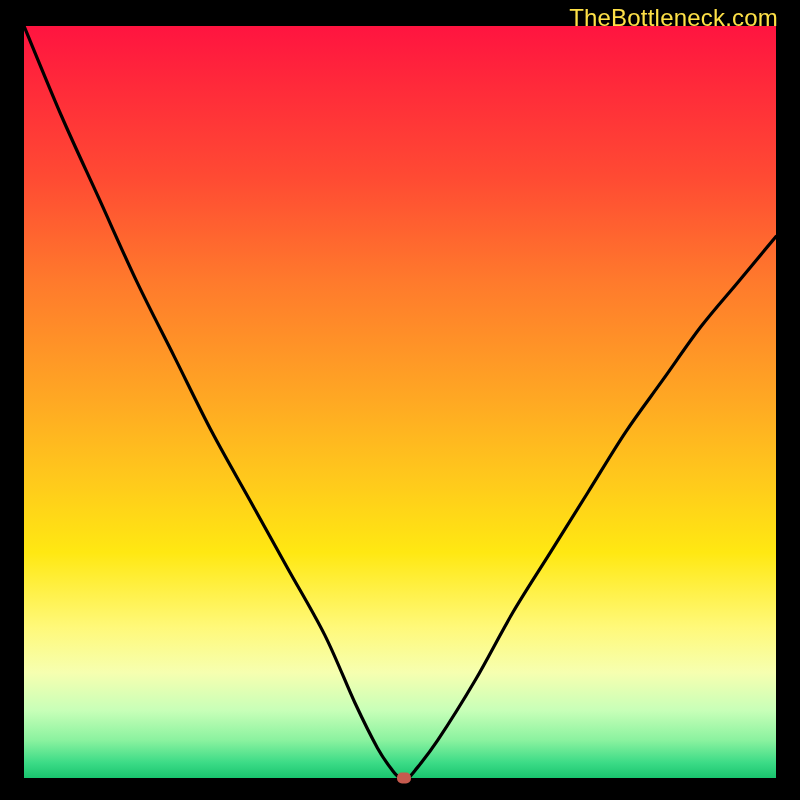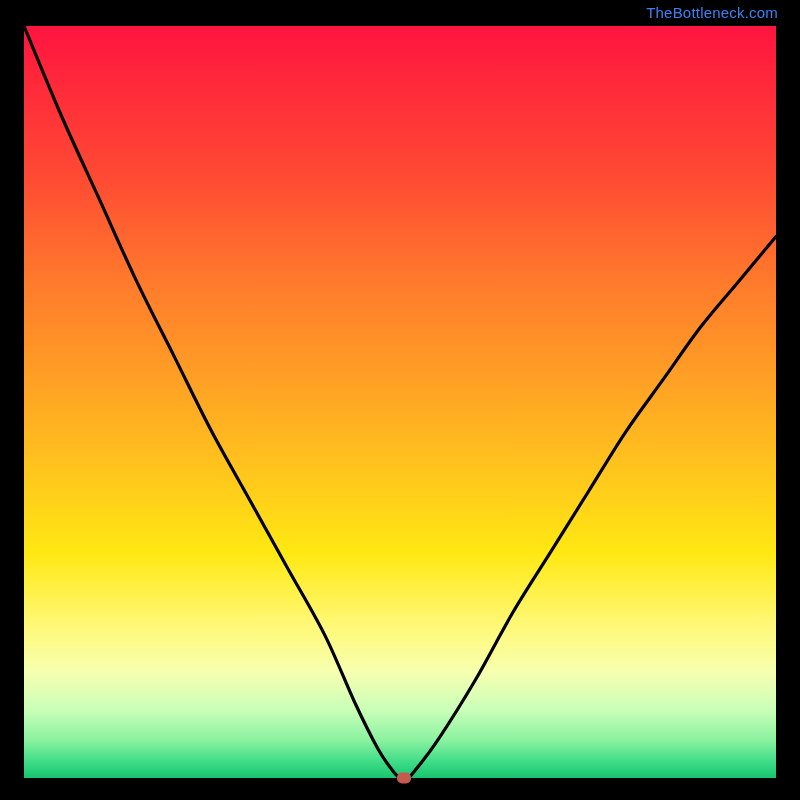--- a/index.html
+++ b/index.html
@@ -14,22 +14,22 @@
   .frame {
     position: relative;
     width: 800px;
     height: 800px;
     background: #000;
   }
   .watermark {
     position: absolute;
     top: 4px;
     right: 22px;
-    color: #3b82f6;
-    font-size: 15px;
+    color: #fde047;
+    font-size: 24px;
     font-weight: 500;
     letter-spacing: 0.2px;
     z-index: 10;
   }
   .plot-area {
     position: absolute;
     left: 24px;
     top: 26px;
     width: 752px;
     height: 752px;

